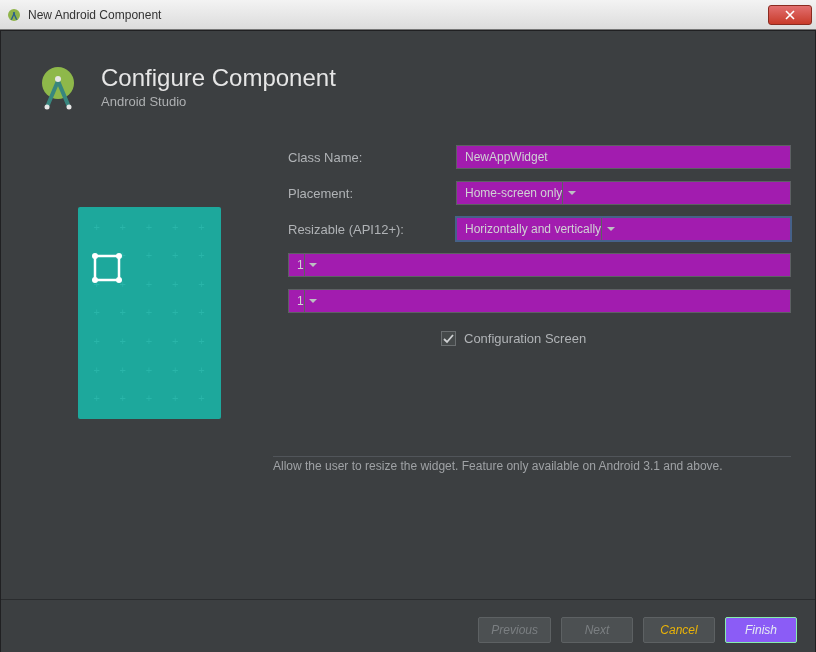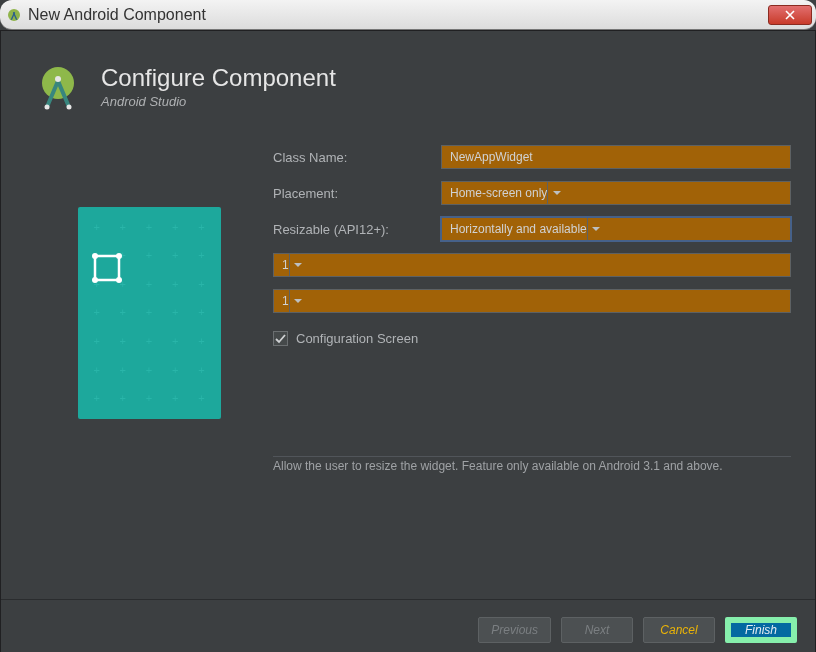--- a/index.html
+++ b/index.html
@@ -6,21 +6,21 @@
   html, body { width: 816px; height: 652px; overflow: hidden; }
   body { background: #3c3f41; color: #bbbbbb; }
 
   
   .titlebar {
     height: 30px;
     background: linear-gradient(#f3f3f3, #dcdcdc);
     border-bottom: 1px solid #777;
     display: flex; align-items: center;
     padding: 0 2px 0 6px;
-    color: #333; font-size: 16px; border-radius: 12px;
+    color: #333; font-size: 12px;
   }
   .titlebar .app-icon { width: 16px; height: 16px; margin-right: 6px; }
   .titlebar .title { flex: 1; }
   .titlebar .close-btn {
     width: 44px; height: 20px;
     background: linear-gradient(#e26f6f, #c83b2a);
     border: 1px solid #8a2b20;
     border-radius: 3px;
     display: flex; align-items: center; justify-content: center;
     color: #fff; font-weight: bold; font-size: 11px;
@@ -36,21 +36,21 @@
     display: flex; flex-direction: column;
   }
 
   
   .header {
     display: flex; align-items: center;
     padding: 30px 24px 26px 32px;
   }
   .header .studio-icon { width: 50px; height: 50px; margin-right: 18px; }
   .header h1 { color: #e6e6e6; font-size: 24px; font-weight: 400; }
-  .header .sub { color: #aeb0b2; font-size: 13px; margin-top: 2px; font-style: italic; }
+  .header .sub { color: #aeb0b2; font-size: 13px; margin-top: 2px; }
 
   
   .content {
     flex: 1;
     display: flex;
     padding: 0 24px 0 24px;
   }
   .left-pane {
     width: 248px;
     display: flex; flex-direction: column;
@@ -83,49 +83,50 @@
   .right-pane {
     flex: 1;
     display: flex; flex-direction: column;
     padding-top: 8px;
   }
   .intro { color: #bcbfc2; font-size: 13px; margin-bottom: 20px; }
 
   .form-row {
     display: flex; align-items: center;
     margin-bottom: 12px;
+    margin-left: 15px;
   }
   .form-row .label { width: 168px; color: #b0b3b6; font-size: 13px; }
   .form-row .control { flex: 1; }
 
   .text-input, .select {
     width: 100%;
     height: 24px;
-    background: #a16207;
+    background: #a21caf;
     color: #d0d2d4;
     border: 1px solid #5d6163;
     font-size: 12px;
     padding: 0 8px;
     display: flex; align-items: center;
     position: relative;
   }
   .select { justify-content: flex-start; }
   .select.focused { border: 1px solid #466189; box-shadow: 0 0 0 1px #466189; }
   .select .chev {
     width: 18px; height: 100%;
     display: flex; align-items: center; justify-content: center;
     border-left: 1px solid #5d6163;
     margin-right: -8px;
     padding: 0 4px;
   }
   .select .chev svg { width: 8px; height: 8px; fill: #bcbfc2; }
 
   .checkbox-row {
     display: flex; align-items: center;
-    margin-top: 6px; 
+    margin-top: 6px; margin-left: 168px;
     gap: 8px;
   }
   .checkbox {
     width: 15px; height: 15px;
     background: #45494a;
     border: 1px solid #6b6f71;
     display: flex; align-items: center; justify-content: center;
   }
   .checkbox svg { width: 11px; height: 11px; }
 
@@ -151,22 +152,22 @@
     min-width: 72px; height: 26px;
     background: #4c5052;
     border: 1px solid #5d6163;
     color: #eab308; font-size: 12px;
     display: flex; align-items: center; justify-content: center;
     border-radius: 2px;
     padding: 0 12px;
   }
   .btn.disabled { color: #7b7f82; }
   .btn.primary {
-    background: #0369a1;
-    border: 6px solid #86efac;
+    background: #8b5cf6;
+    border: 1px solid #86efac;
     color: #e6ecf3;
   }
 </style>
 </head>
 <body>
 
 <div class="titlebar">
   <span class="app-icon">
     <svg viewBox="0 0 24 24">
         <circle cx="12" cy="12" r="9" fill="#8fb44a"></circle>
@@ -272,21 +273,21 @@
                 </svg>
               </span>
           </div>
         </div>
       </div>
 
       <div class="form-row">
         <div class="label">Resizable (API12+):</div>
         <div class="control">
           <div class="select focused">
-            <span>Horizontally and available</span>
+            <span>Horizontally and vertically</span>
             <span class="chev">
                 <svg viewBox="0 0 8 8">
                   <path d="M0 2 L4 6 L8 2 Z"></path>
                 </svg>
               </span>
           </div>
         </div>
       </div>
 
       <div class="form-row">

